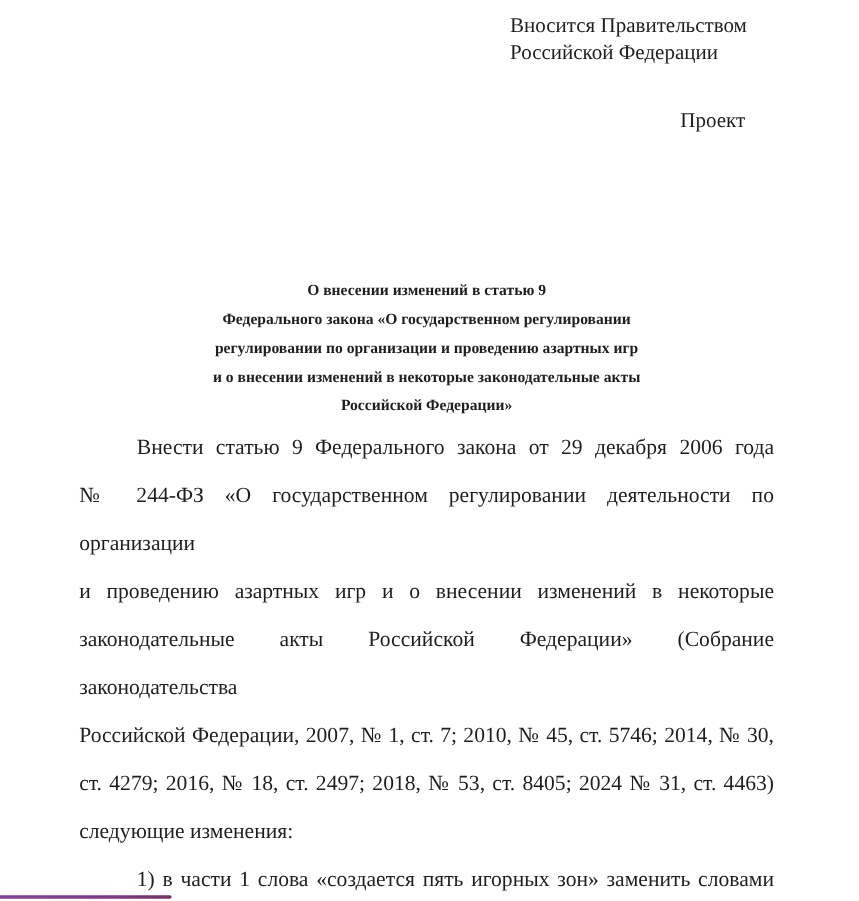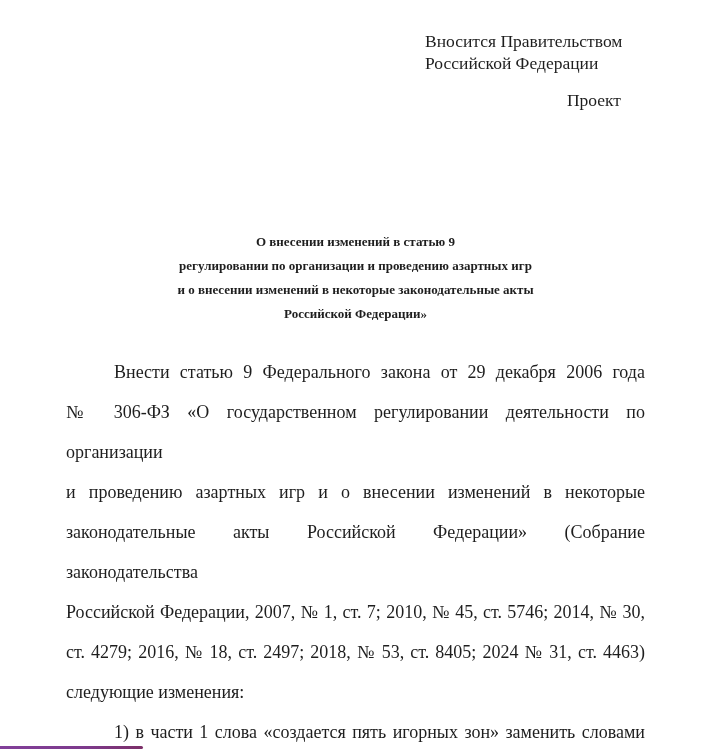--- a/index.html
+++ b/index.html
@@ -12,21 +12,21 @@
     width: 716px;
     height: 751px;
     background: #ffffff;
     overflow: hidden;
     font-family: "Liberation Serif", "DejaVu Serif", serif;
     color: #1e1e1e;
   }
   .submitted {
     position: absolute;
     left: 425px;
-    top: 30px;
+    top: 10px;
     width: 220px;
     font-size: 17.5px;
     line-height: 22px;
     text-align: left;
   }
   .draft {
     position: absolute;
     left: 425px;
     top: 89px;
     width: 196px;
@@ -92,29 +92,30 @@
   <div class="submitted">
     <div class="line">Вносится Правительством</div>
     <div class="line">Российской Федерации</div>
   </div>
 
   <div class="draft">Проект</div>
 
 
   <div class="law-subject">
       <div class="line">О внесении изменений в статью 9</div>
+      <div class="line">Федерального закона «О государственном регулировании</div>
       <div class="line">регулировании по организации и проведению азартных игр</div>
       <div class="line">и о внесении изменений в некоторые законодательные акты</div>
       <div class="line">Российской Федерации»</div>
     </div>
 
   <div class="body-text">
     <div>
         <div class="line jline indent">Внести статью 9 Федерального закона от 29 декабря 2006 года</div>
-        <div class="line jline">№ 306-ФЗ «О государственном регулировании деятельности по организации</div>
+        <div class="line jline">№ 244-ФЗ «О государственном регулировании деятельности по организации</div>
         <div class="line jline">и проведению азартных игр и о внесении изменений в некоторые</div>
         <div class="line jline">законодательные акты Российской Федерации» (Собрание законодательства</div>
         <div class="line jline">Российской Федерации, 2007, № 1, ст. 7; 2010, № 45, ст. 5746; 2014, № 30,</div>
         <div class="line jline">ст. 4279; 2016, № 18, ст. 2497; 2018, № 53, ст. 8405; 2024 № 31, ст. 4463)</div>
         <div class="line">следующие изменения:</div>
       </div>
     <div>
         <div class="line jline indent">1) в части 1 слова «создается пять игорных зон» заменить словами</div>
       </div>
 

